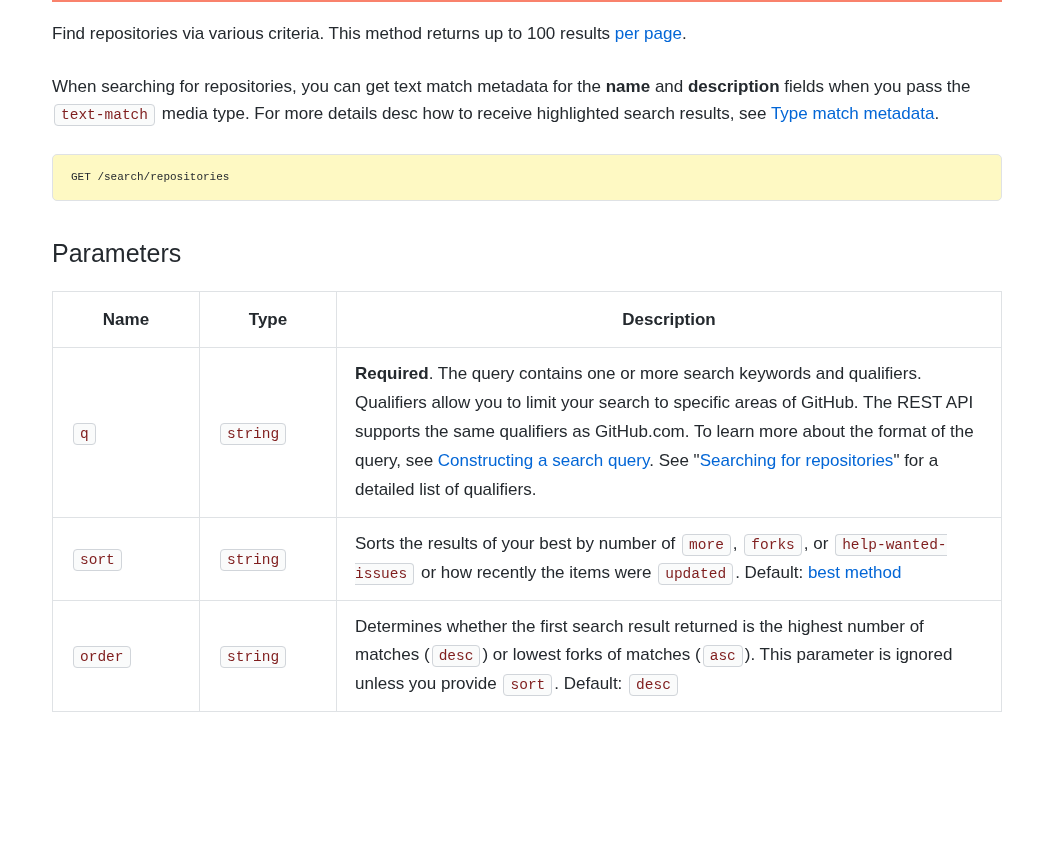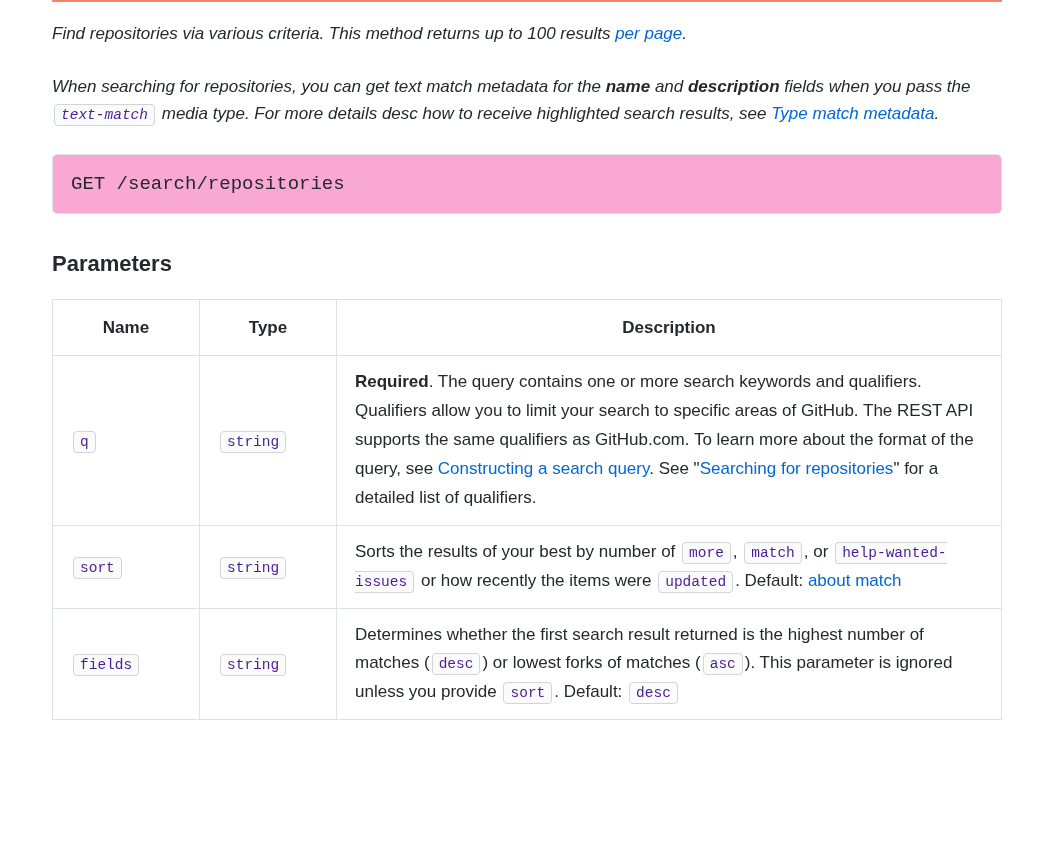--- a/index.html
+++ b/index.html
@@ -10,52 +10,51 @@
     padding: 0 52px;
     font-size: 17px;
     line-height: 1.6;
   }
   .top-rule {
     border-top: 2px solid #f9826c;
     margin-top: 0;
   }
   p {
     margin: 18px 0 26px 0;
-    font-style: italic;
   }
   a {
     color: #0366d6;
     text-decoration: none;
   }
   strong {
     font-weight: 600;
   }
   code.inline {
     font-family: SFMono-Regular, Consolas, "Liberation Mono", Menlo, monospace;
     font-size: 14.5px;
     background: #fafbfb;
     border: 1px solid #d1d5da;
     border-radius: 4px;
     padding: 2px 6px;
     margin: 0 2px;
-    color: #4c1d95;
+    color: #7f1d1d;
   }
   pre.code-block {
     font-family: SFMono-Regular, Consolas, "Liberation Mono", Menlo, monospace;
-    font-size: 19px;
-    background: #f9a8d4;
+    font-size: 11px;
+    background: #fef9c3;
     border: 1px solid #dfe2e5;
     border-radius: 5px;
     padding: 14px 18px;
     margin: 20px 0 28px 0;
     color: #24292e;
   }
   h3 {
-    font-size: 22px;
-    font-weight: 700;
+    font-size: 25px;
+    font-weight: 400;
     margin: 32px 0 18px 0;
     color: #24292e;
   }
   table {
     width: 100%;
     border-collapse: collapse;
     border: 1px solid #dfe2e5;
     margin-top: 6px;
   }
   th, td {
@@ -105,24 +104,24 @@
       <td><code class="inline">q</code></td>
       <td><code class="inline">string</code></td>
       <td>
         <strong>Required</strong><span>. The query contains one or more search keywords and qualifiers. Qualifiers allow you to limit your search to specific areas of GitHub. The REST API supports the same qualifiers as GitHub.com. To learn more about the format of the query, see </span><a href="#">Constructing a search query</a><span>. See "</span><a href="#">Searching for repositories</a><span>" for a detailed list of qualifiers.</span>
       </td>
     </tr>
     <tr>
       <td><code class="inline">sort</code></td>
       <td><code class="inline">string</code></td>
       <td>
-        <span>Sorts the results of your best by number of </span><code class="inline">more</code><span>, </span><code class="inline">match</code><span>, or </span><code class="inline">help-wanted-issues</code><span> or how recently the items were </span><code class="inline">updated</code><span>. Default: </span><a href="#">about match</a>
+        <span>Sorts the results of your best by number of </span><code class="inline">more</code><span>, </span><code class="inline">forks</code><span>, or </span><code class="inline">help-wanted-issues</code><span> or how recently the items were </span><code class="inline">updated</code><span>. Default: </span><a href="#">best method</a>
       </td>
     </tr>
     <tr>
-      <td><code class="inline">fields</code></td>
+      <td><code class="inline">order</code></td>
       <td><code class="inline">string</code></td>
       <td>
         <span>Determines whether the first search result returned is the highest number of matches (</span><code class="inline">desc</code><span>) or lowest forks of matches (</span><code class="inline">asc</code><span>). This parameter is ignored unless you provide </span><code class="inline">sort</code><span>. Default: </span><code class="inline">desc</code>
       </td>
     </tr>
   </tbody>
 </table>
 
 </body></html>

